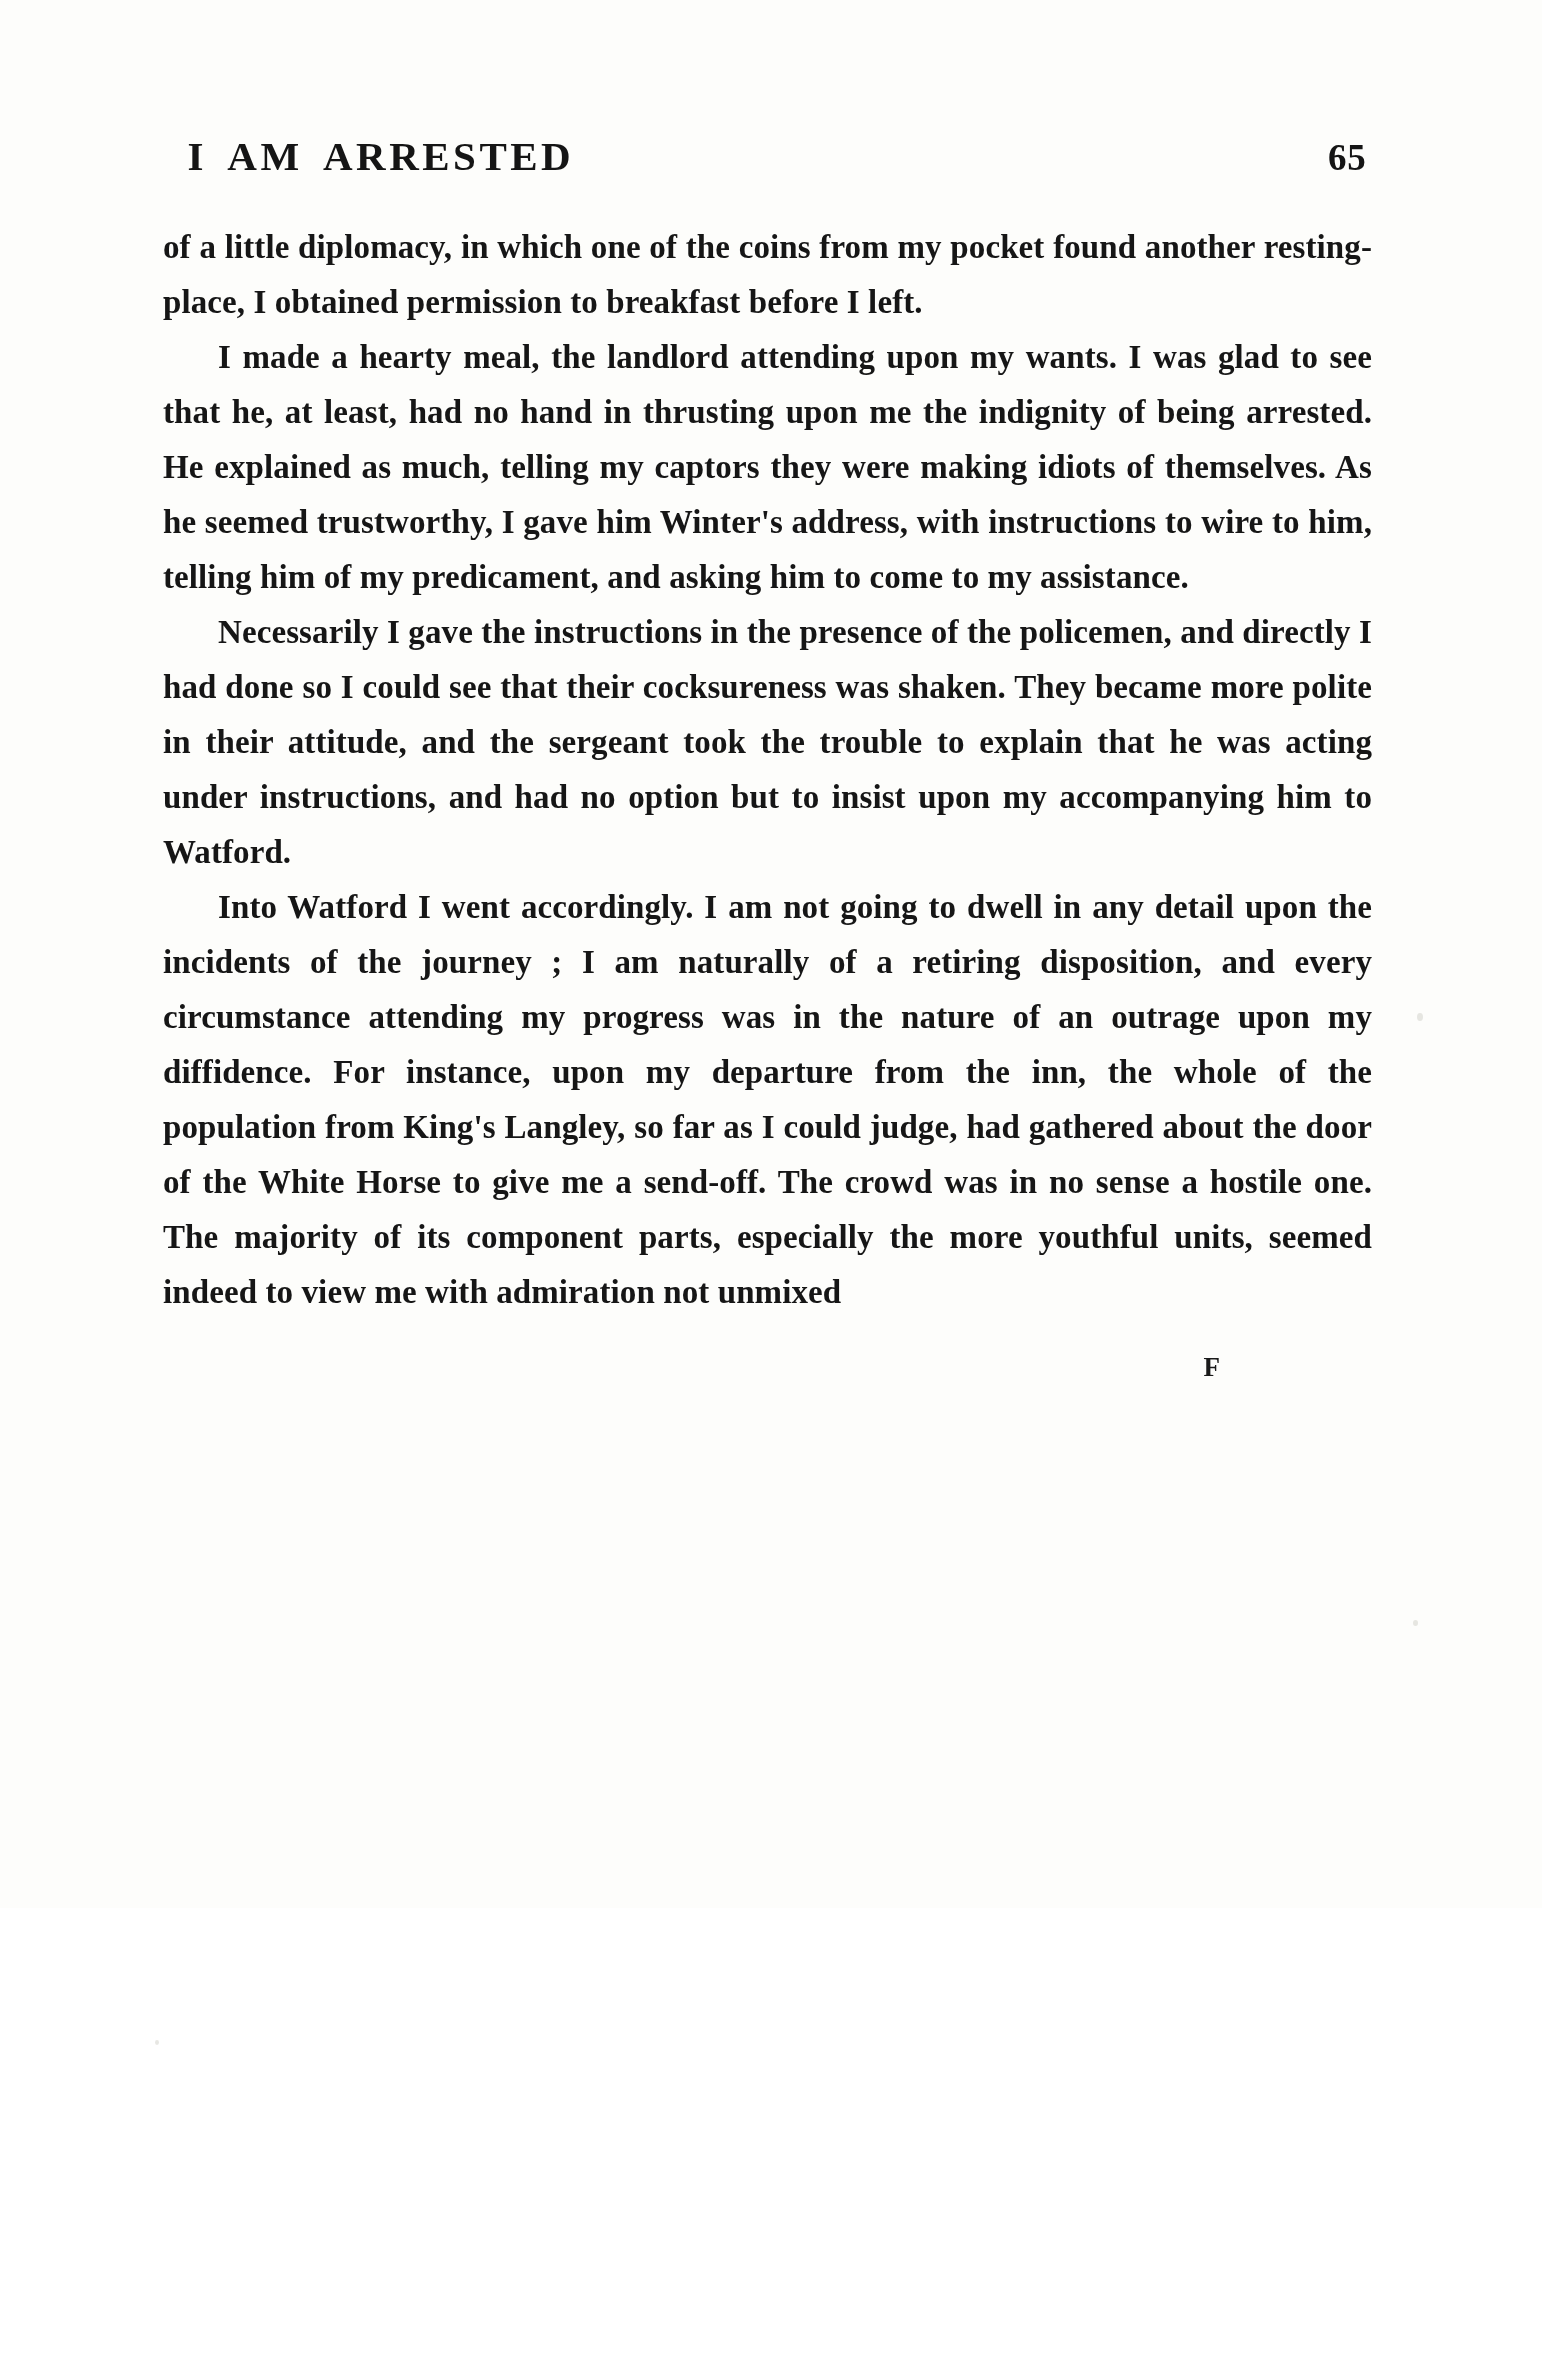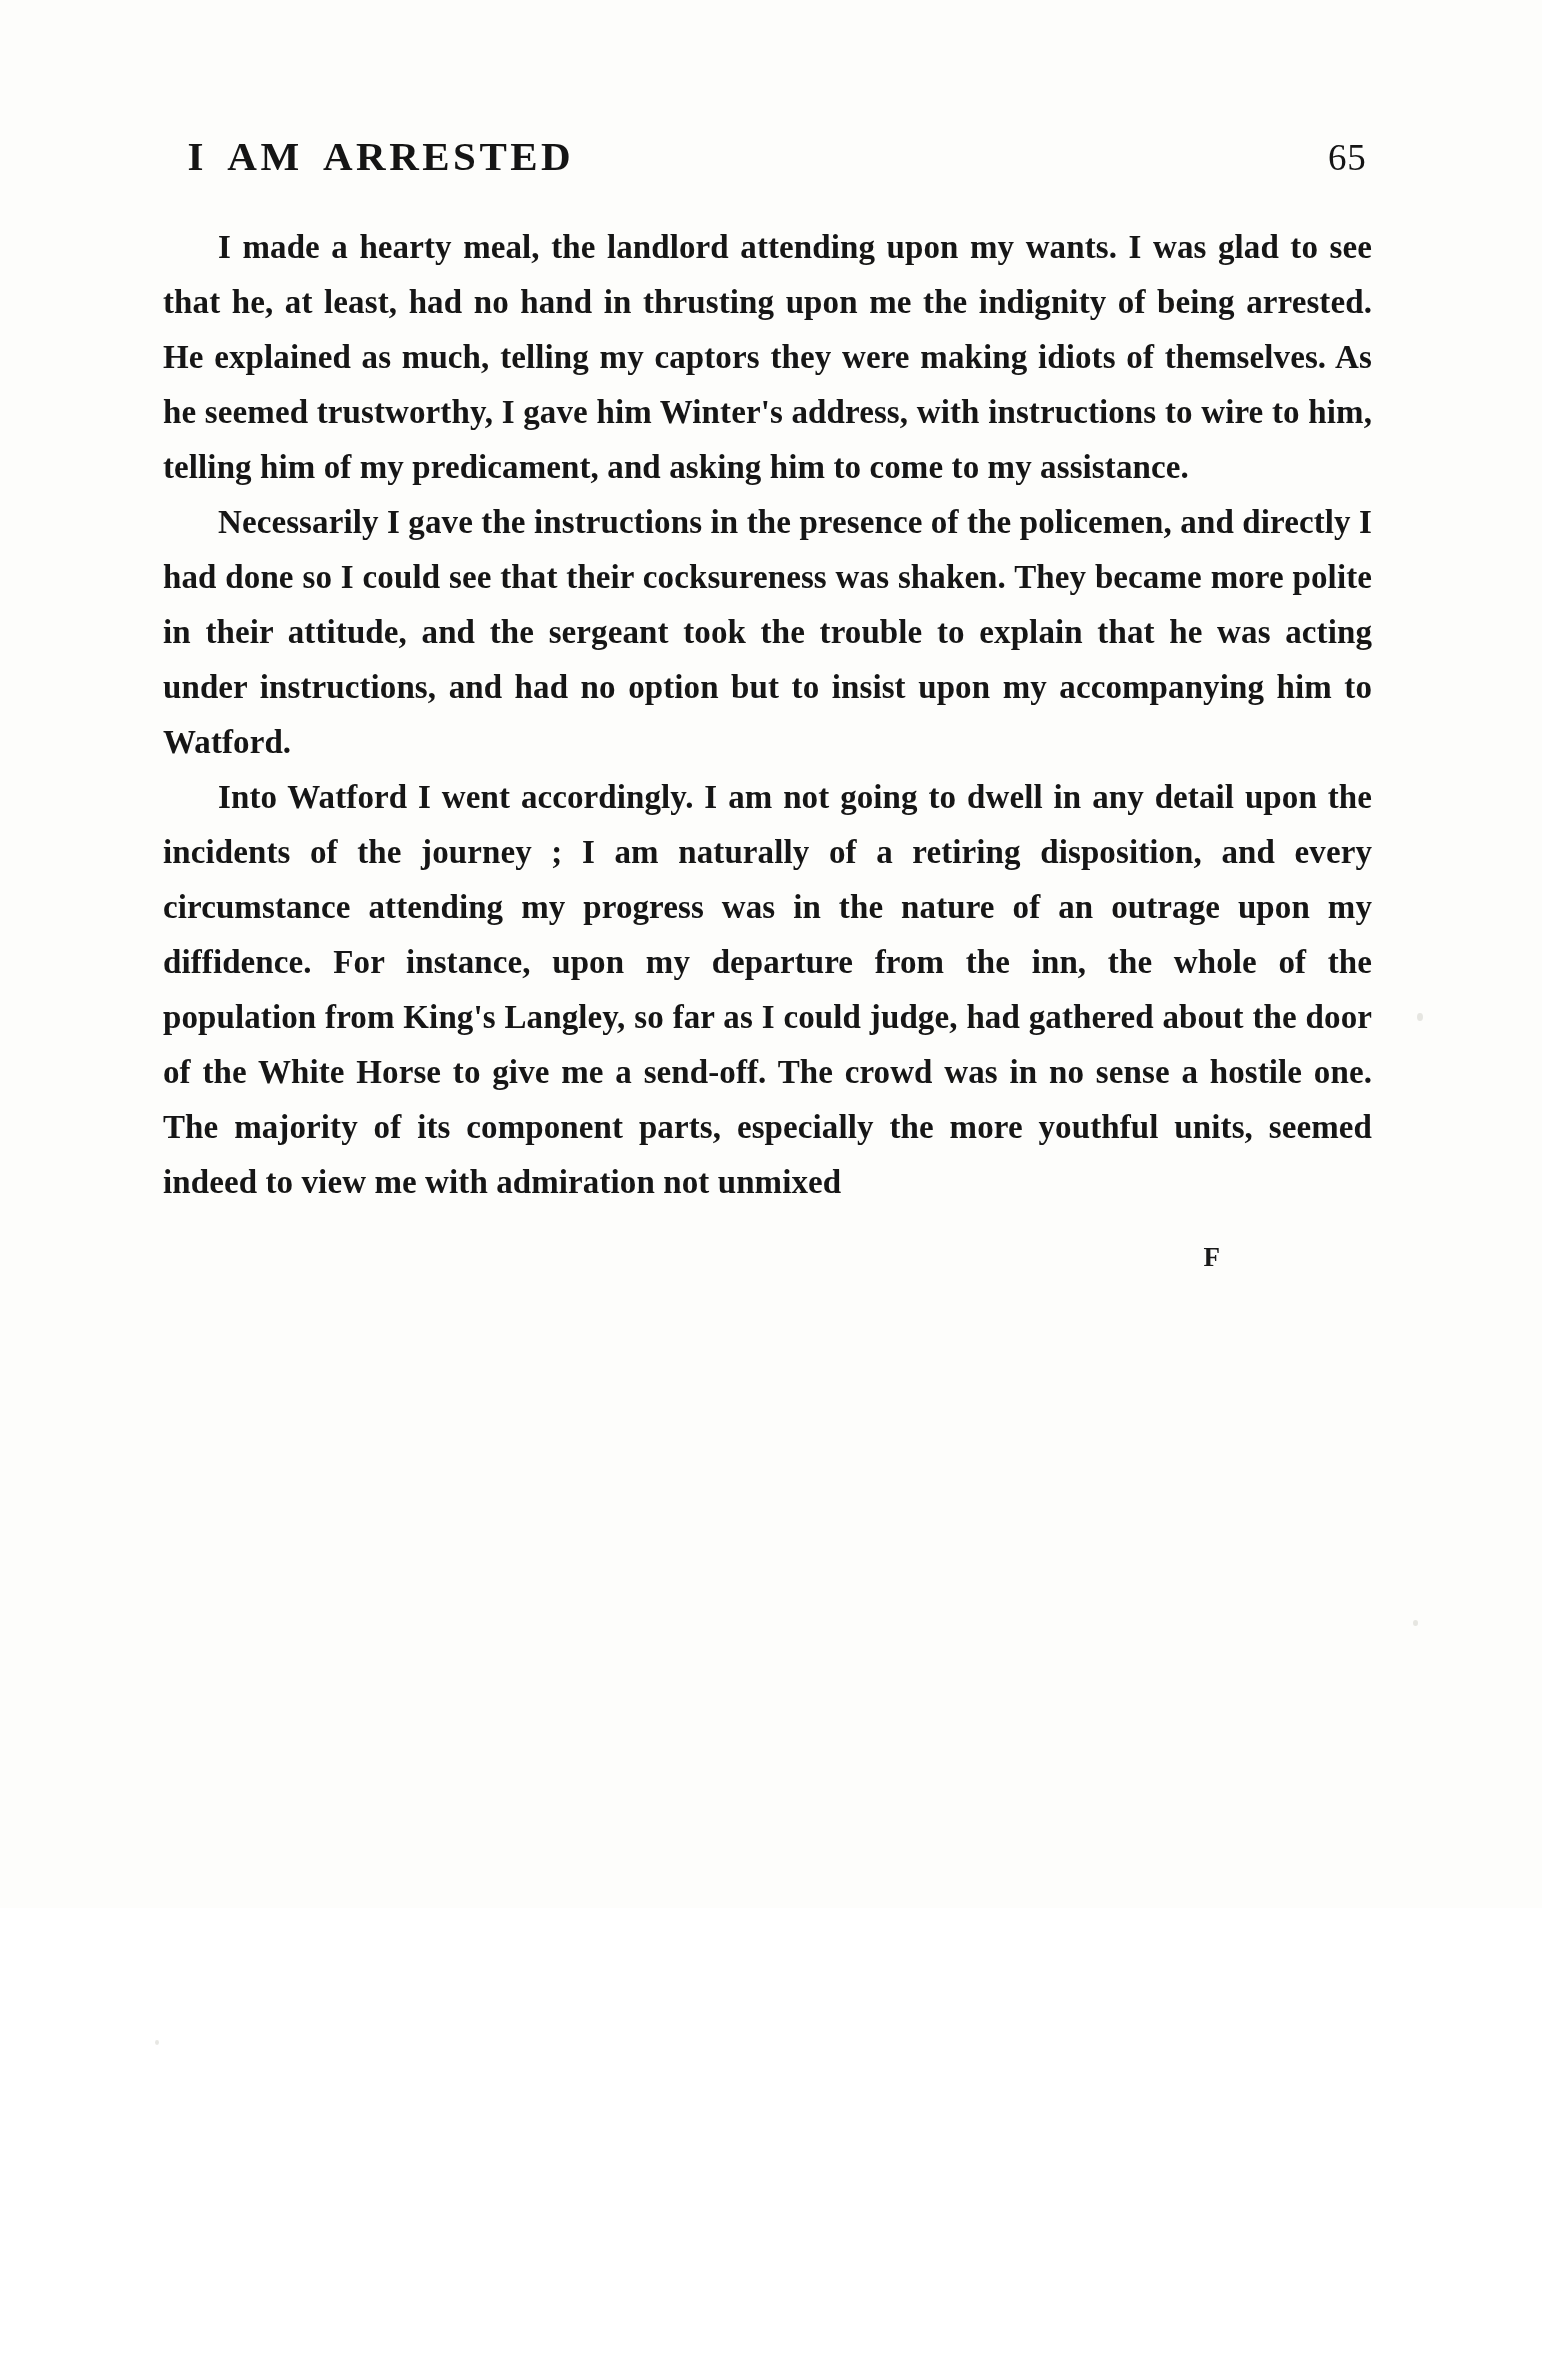--- a/index.html
+++ b/index.html
@@ -40,21 +40,21 @@
     font-family: "Liberation Serif", serif;
     font-size: 41px;
     font-weight: 700;
     letter-spacing: 3.5px;
     word-spacing: 8.8px;
     color: #151515;
   }
   .head-folio {
     font-family: "Liberation Serif", serif;
     font-size: 37px;
-    font-weight: 400;
+    font-weight: 700;
     letter-spacing: 0.9px;
     color: #151515;
   }
   .body-text p {
     margin: 0;
     font-size: 33px;
     line-height: 55px;
     text-align: justify;
     text-justify: inter-word;
     color: #161616;
@@ -91,20 +91,21 @@
 <div class="page">
 
   <div class="content">
 
     <div class="running-head">
       <span class="head-title">I  AM  ARRESTED</span>
       <span class="head-folio">65</span>
     </div>
 
     <div class="body-text">
+      <p>of a little diplomacy, in which one of the coins from my pocket found another resting-place, I obtained permission to breakfast before I left.</p>
       <p class="indent">I made a hearty meal, the landlord attending upon my wants. I was glad to see that he, at least, had no hand in thrusting upon me the indignity of being arrested. He explained as much, telling my captors they were making idiots of themselves. As he seemed trustworthy, I gave him Winter's address, with instructions to wire to him, telling him of my predicament, and asking him to come to my assistance.</p>
       <p class="indent">Necessarily I gave the instructions in the presence of the policemen, and directly I had done so I could see that their cocksureness was shaken. They became more polite in their attitude, and the sergeant took the trouble to explain that he was acting under instructions, and had no option but to insist upon my accompanying him to Watford.</p>
       <p class="indent">Into Watford I went accordingly. I am not going to dwell in any detail upon the incidents of the journey ; I am naturally of a retiring disposition, and every circumstance attending my progress was in the nature of an outrage upon my diffidence. For instance, upon my departure from the inn, the whole of the population from King's Langley, so far as I could judge, had gathered about the door of the White Horse to give me a send-off. The crowd was in no sense a hostile one. The majority of its component parts, especially the more youthful units, seemed indeed to view me with admiration not unmixed</p>
     </div>
 
     <div class="sig-wrap">
       <span class="sig-inner">F</span>
     </div>
 
   </div>

